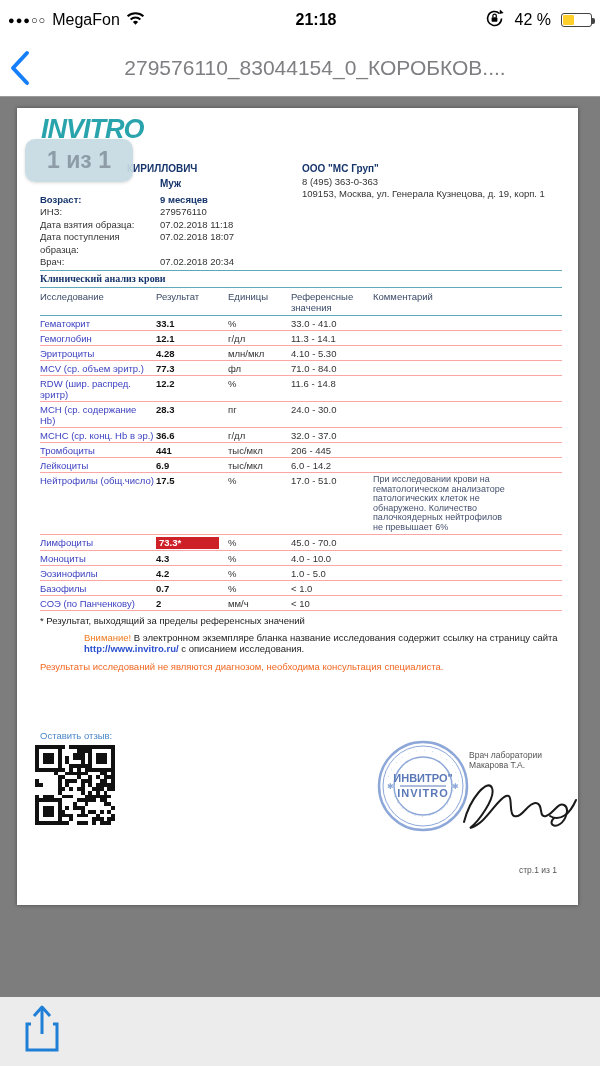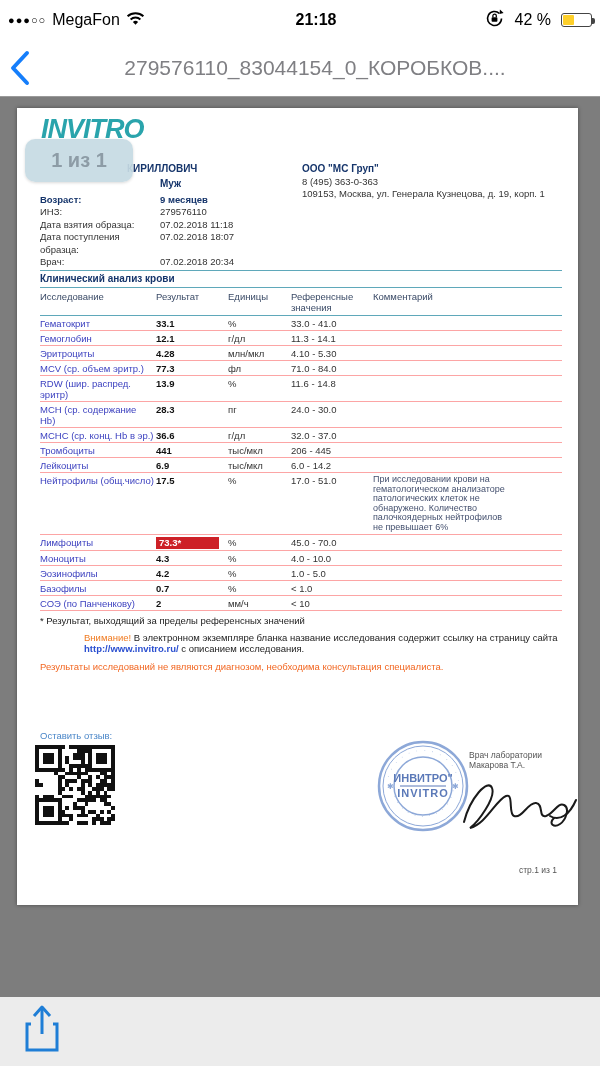--- a/index.html
+++ b/index.html
@@ -25,32 +25,32 @@
   .back-btn{position:absolute;left:8px;top:50px;width:24px;height:36px;cursor:pointer;}
   
   .viewer{position:absolute;left:0;top:97px;width:600px;height:900px;background:#7d7d7d;padding-left:28px;}
   .page{position:absolute;left:17px;top:11px;width:561px;height:797px;background:#fff;
         box-shadow:0 0 4px rgba(0,0,0,.4);font-size:9.5px;color:#333;}
   
   .logo{position:absolute;left:24px;top:6px;font-size:27px;font-weight:bold;font-style:italic;
         letter-spacing:-1px;z-index:1;}
   .page-badge{position:absolute;left:8px;top:31px;width:108px;height:43px;border-radius:10px;
               background:rgba(198,218,227,.93);z-index:2;display:flex;align-items:center;justify-content:center;
-              font-size:20px;font-weight:bold;color:#8d9ca6;box-shadow:0 1px 3px rgba(0,0,0,.15);}
+              font-size:23px;font-weight:bold;color:#8d9ca6;box-shadow:0 1px 3px rgba(0,0,0,.15);}
   .patient-name{position:absolute;left:110px;top:55px;font-weight:bold;color:#16356b;font-size:10px;}
   .patient-sex{position:absolute;left:143px;top:70px;font-weight:bold;color:#16356b;font-size:10px;}
   .clinic{position:absolute;left:285px;top:55px;width:253px;line-height:12.5px;}
   .clinic .cl-name{font-weight:bold;color:#16356b;font-size:10px;}
   .info-rows{position:absolute;left:23px;top:86px;width:300px;}
   .info-row{display:grid;grid-template-columns:120px auto;line-height:12.4px;}
   .info-row.bold{font-weight:bold;color:#16356b;}
   
   .report-body{position:absolute;left:23px;top:162px;width:522px;}
   .section-title{border-top:1px solid #5fa8ba;border-bottom:1px solid #5fa8ba;
-                 font-weight:bold;color:#16356b;font-size:10px;padding:2px 0 3px 0;}
+                 font-weight:bold;color:#16356b;font-size:10px;padding:2px 0 3px 0;font-family:Liberation Serif, serif;}
   .t-grid{display:grid;grid-template-columns:114px 70px 61px 80px 1fr;column-gap:2px;}
   .t-head{padding:3px 0 2px 0;border-bottom:1px solid #5fa8ba;color:#3a4a66;}
   .t-row{padding:2px 0 1px 0;border-bottom:1px solid #fca5a5;}
   .cell-name{color:#3a3fbf;}
   .cell-result{font-weight:bold;color:#111;}
   .cell-result .flag{display:inline-block;background:#cd2027;color:#fff;padding:0 14px 1px 3px;min-width:46px;}
   .cell-comment{width:132px;font-size:9px;line-height:9.6px;color:#44506e;}
   
   .fn-asterisk{margin-top:4px;color:#222;}
   .fn-warning{margin-top:6px;line-height:11px;color:#222;width:520px;margin-left:44px;}
@@ -194,21 +194,21 @@
   <div class="t-grid t-row">
     <div class="cell-name">MCV (ср. объем эритр.)</div>
     <div class="cell-result"><span class="rv">77.3</span></div>
     <div class="cell-units">фл</div>
     <div class="cell-ref">71.0 - 84.0</div>
     <div class="cell-comment"></div>
   </div>
 
   <div class="t-grid t-row">
     <div class="cell-name">RDW (шир. распред. эритр)</div>
-    <div class="cell-result"><span class="rv">13.9</span></div>
+    <div class="cell-result"><span class="rv">12.2</span></div>
     <div class="cell-units">%</div>
     <div class="cell-ref">11.6 - 14.8</div>
     <div class="cell-comment"></div>
   </div>
 
   <div class="t-grid t-row">
     <div class="cell-name">MCH (ср. содержание Hb)</div>
     <div class="cell-result"><span class="rv">28.3</span></div>
     <div class="cell-units">пг</div>
     <div class="cell-ref">24.0 - 30.0</div>

